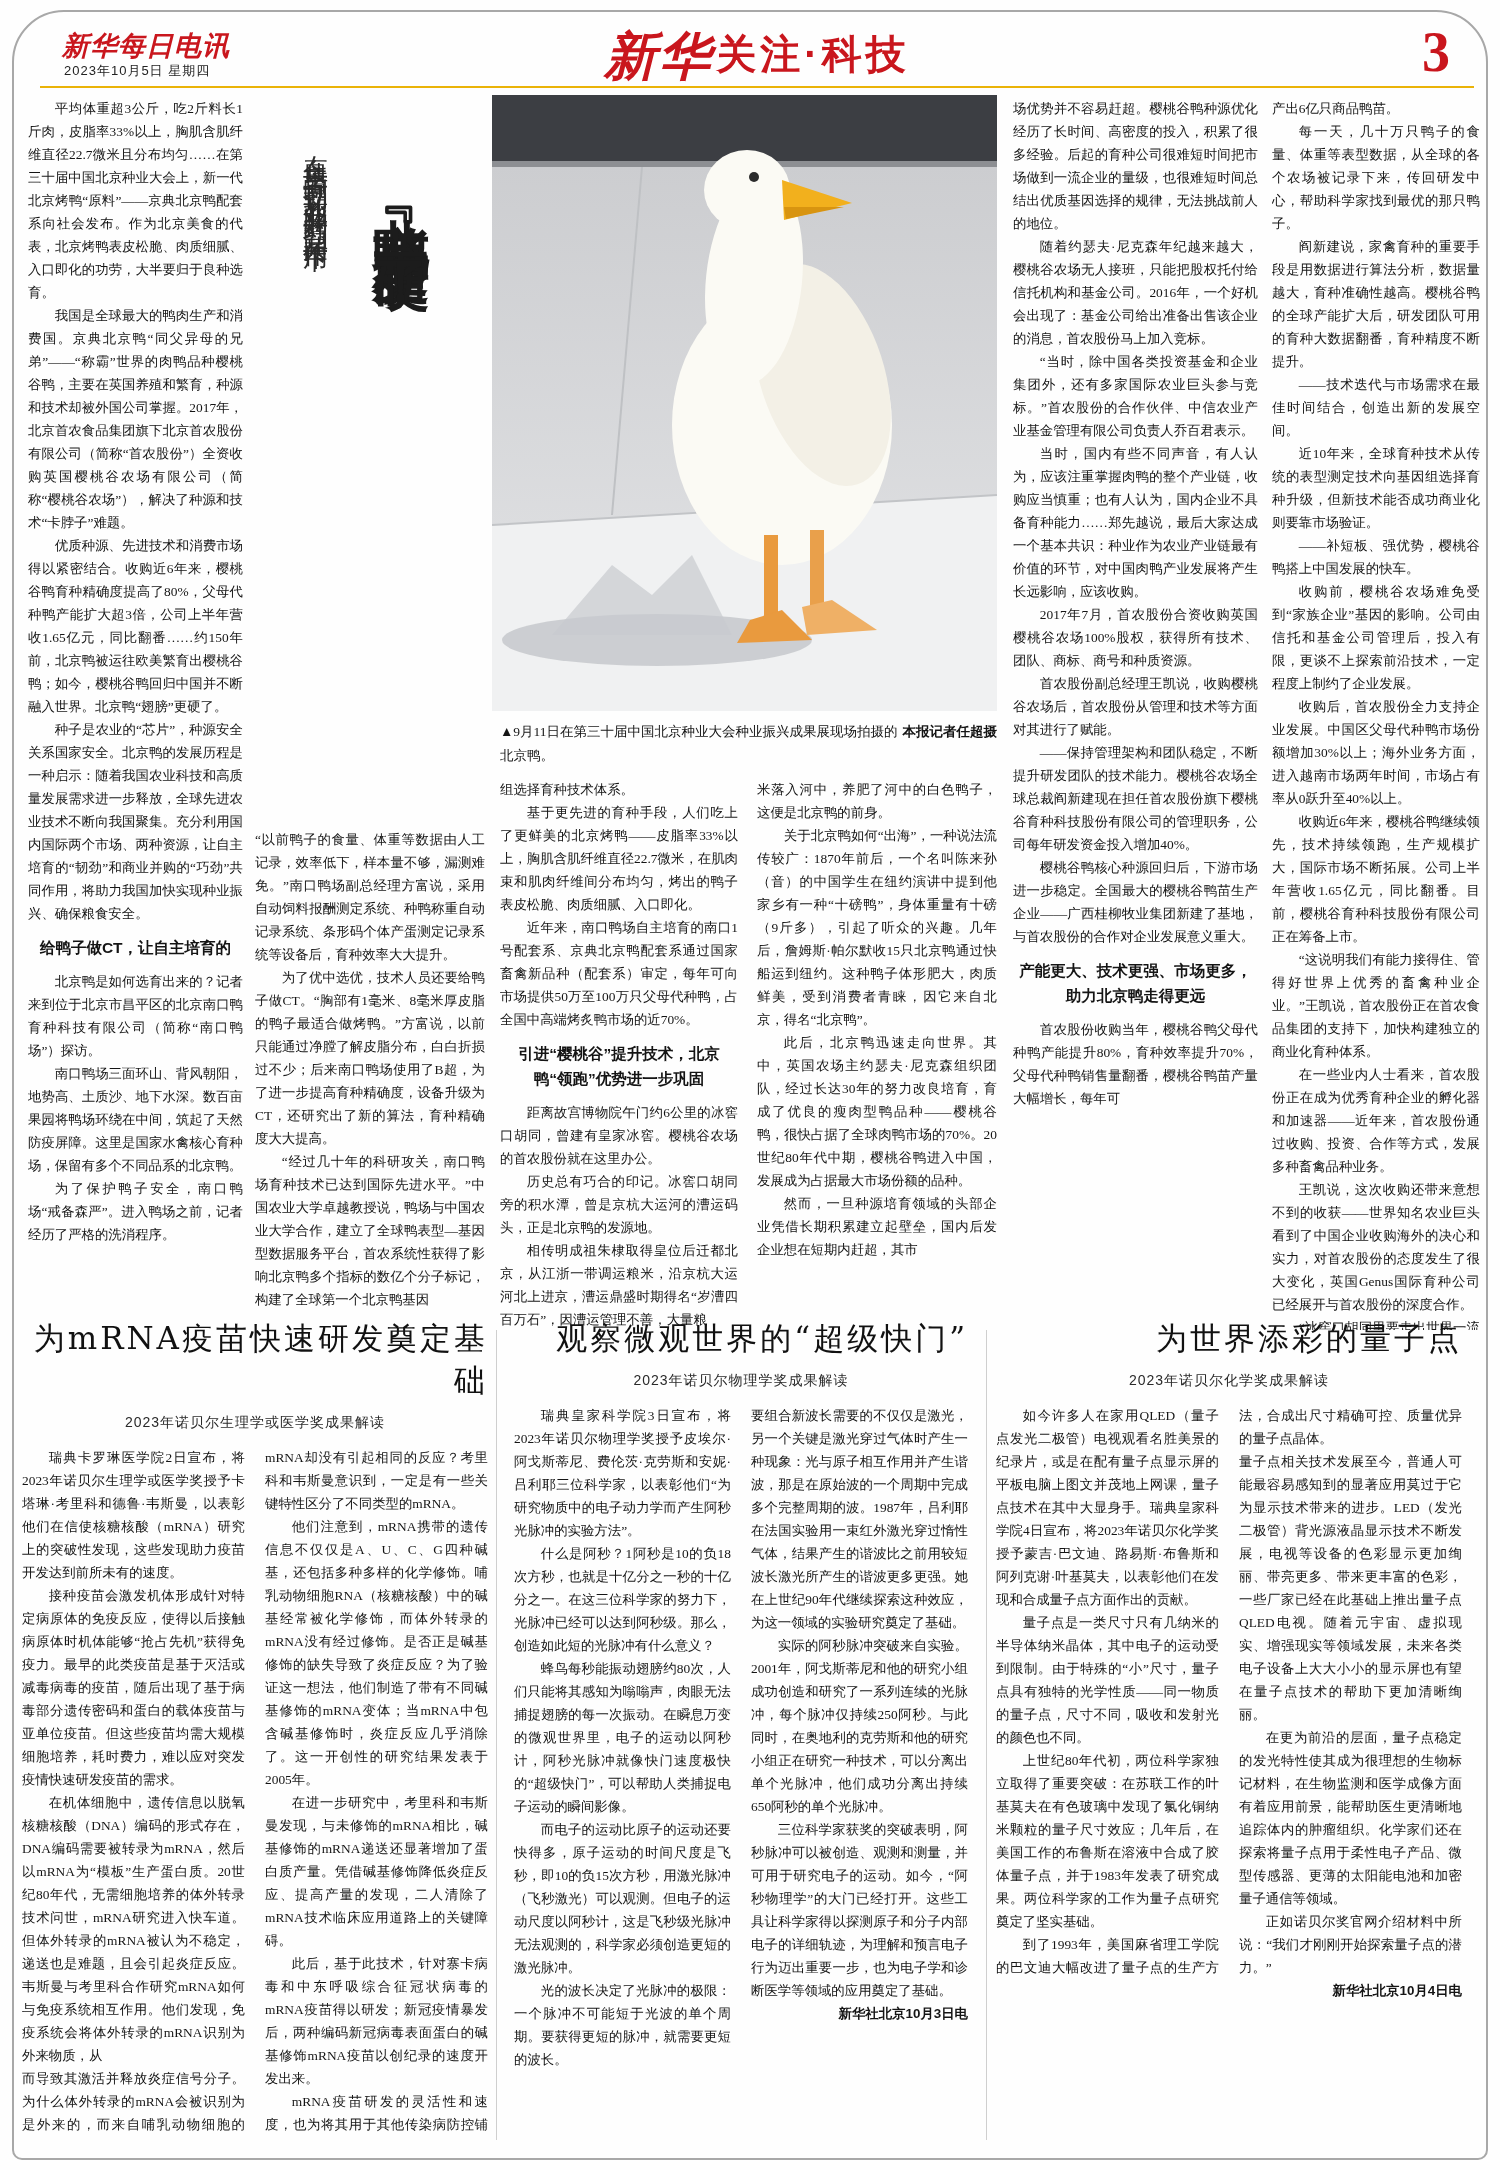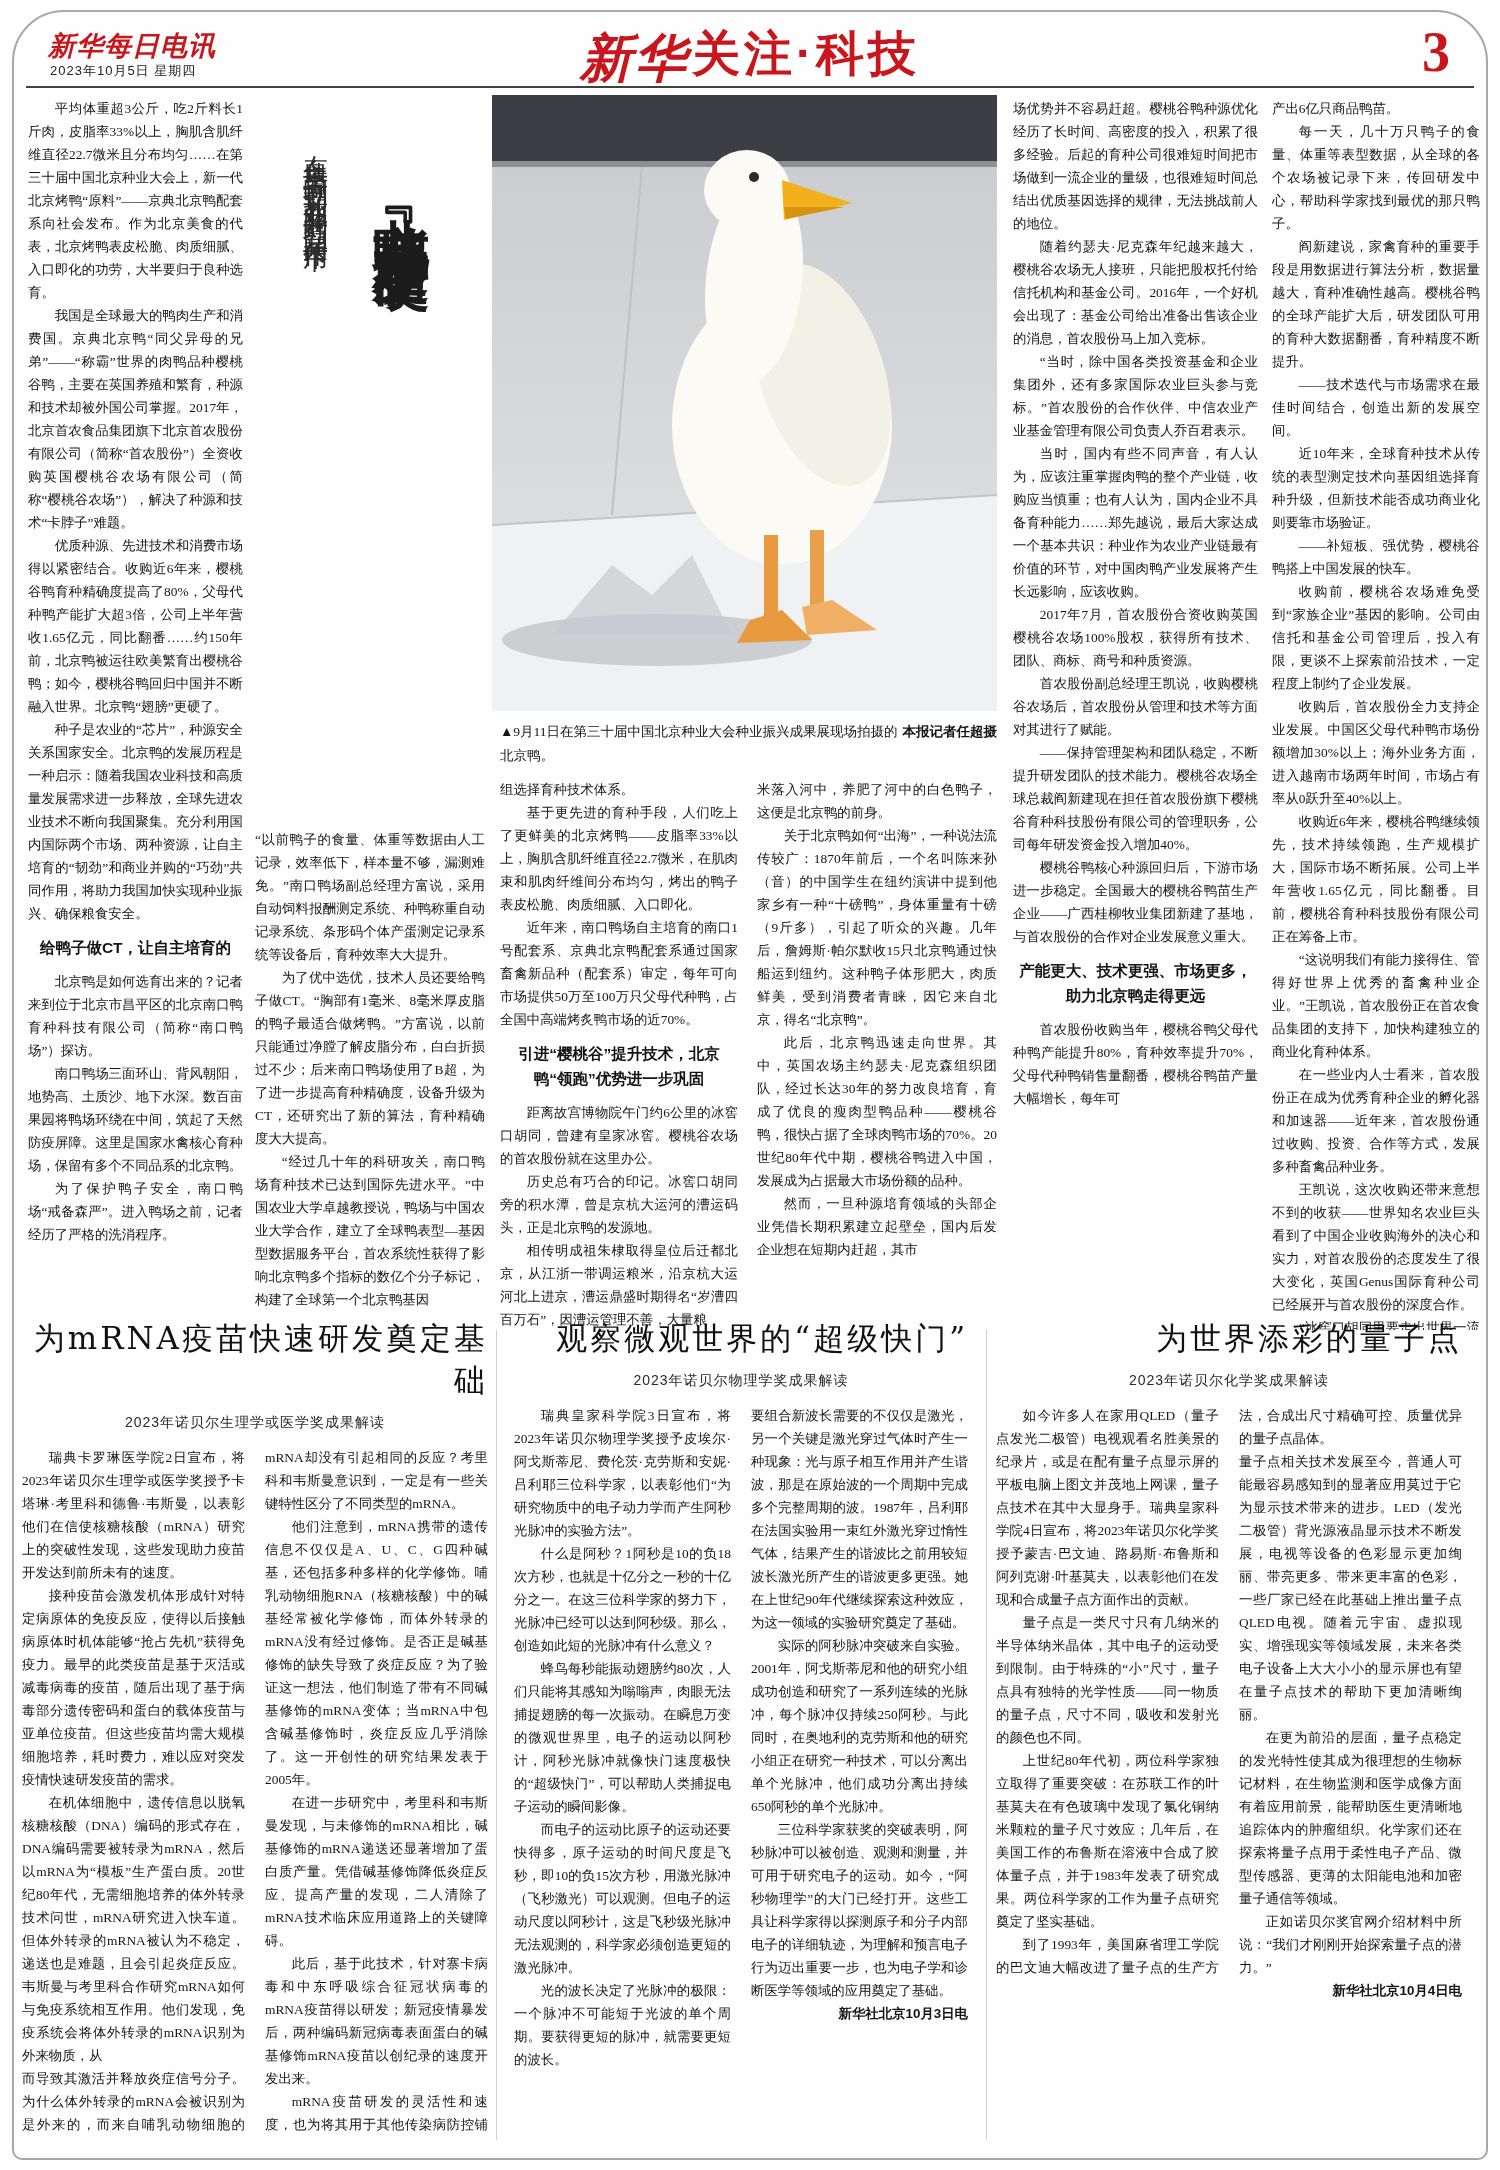--- a/index.html
+++ b/index.html
@@ -2,29 +2,29 @@
 <html><head>
 <meta charset="utf-8">
 <style>
   * { margin:0; padding:0; box-sizing:border-box; }
   html,body { background:#e9e9e9; }
   .page { position:relative; width:1500px; height:2170px; background:#fefefe;
           font-family:"Liberation Serif","DejaVu Serif",serif; color:#141414; margin:0 auto; overflow:hidden; }
   .frame { position:absolute; left:12px; top:10px; right:12px; bottom:10px;
            border:2px solid #a8a8a8; border-radius:52px 52px 10px 10px; pointer-events:none; }
   
-  .hdr { position:absolute; left:26px; top:22px; right:26px; height:66px;
-         border-bottom:2px solid #404040; }
+  .hdr { position:absolute; left:40px; top:22px; right:26px; height:66px;
+         border-bottom:2px solid #eab308; }
   .masthead { position:absolute; left:22px; top:6px; color:#c9161d; font-weight:bold;
               font-size:27px; letter-spacing:1px; font-style:italic; }
   .dateline { position:absolute; left:24px; top:40px; font-size:13px; color:#222;
               font-family:"Liberation Sans",sans-serif; letter-spacing:1px; }
   .sect { position:absolute; left:0; right:0; top:0; text-align:center; color:#c9161d; white-space:nowrap; }
   .sect .script { font-size:52px; font-weight:bold; font-style:italic; letter-spacing:2px; vertical-align:-6px;}
-  .sect .rest { font-size:48px; font-weight:bold; font-family:"Liberation Sans",sans-serif; letter-spacing:4px; }
+  .sect .rest { font-size:40px; font-weight:bold; font-family:"Liberation Sans",sans-serif; letter-spacing:4px; }
   .pageno { position:absolute; right:24px; top:-2px; color:#c9161d; font-size:56px; font-weight:bold; }
   
   .col { position:absolute; overflow:hidden; font-size:13.4px; line-height:23px; text-align:justify; }
   .col p { text-indent:2em; }
   .col p.noind { text-indent:0; }
   .subhd { font-family:"Liberation Sans",sans-serif; font-weight:bold; font-size:15.5px;
            line-height:25px; text-align:center; text-indent:0 !important; margin:10px 0; }
   #lead-col1 { left:28px;  top:97px;  width:215px; height:1233px; }
   #lead-col2 { left:255px; top:828px; width:230px; height:502px; }
   #lead-col3 { left:500px; top:778px; width:238px; height:552px; }

